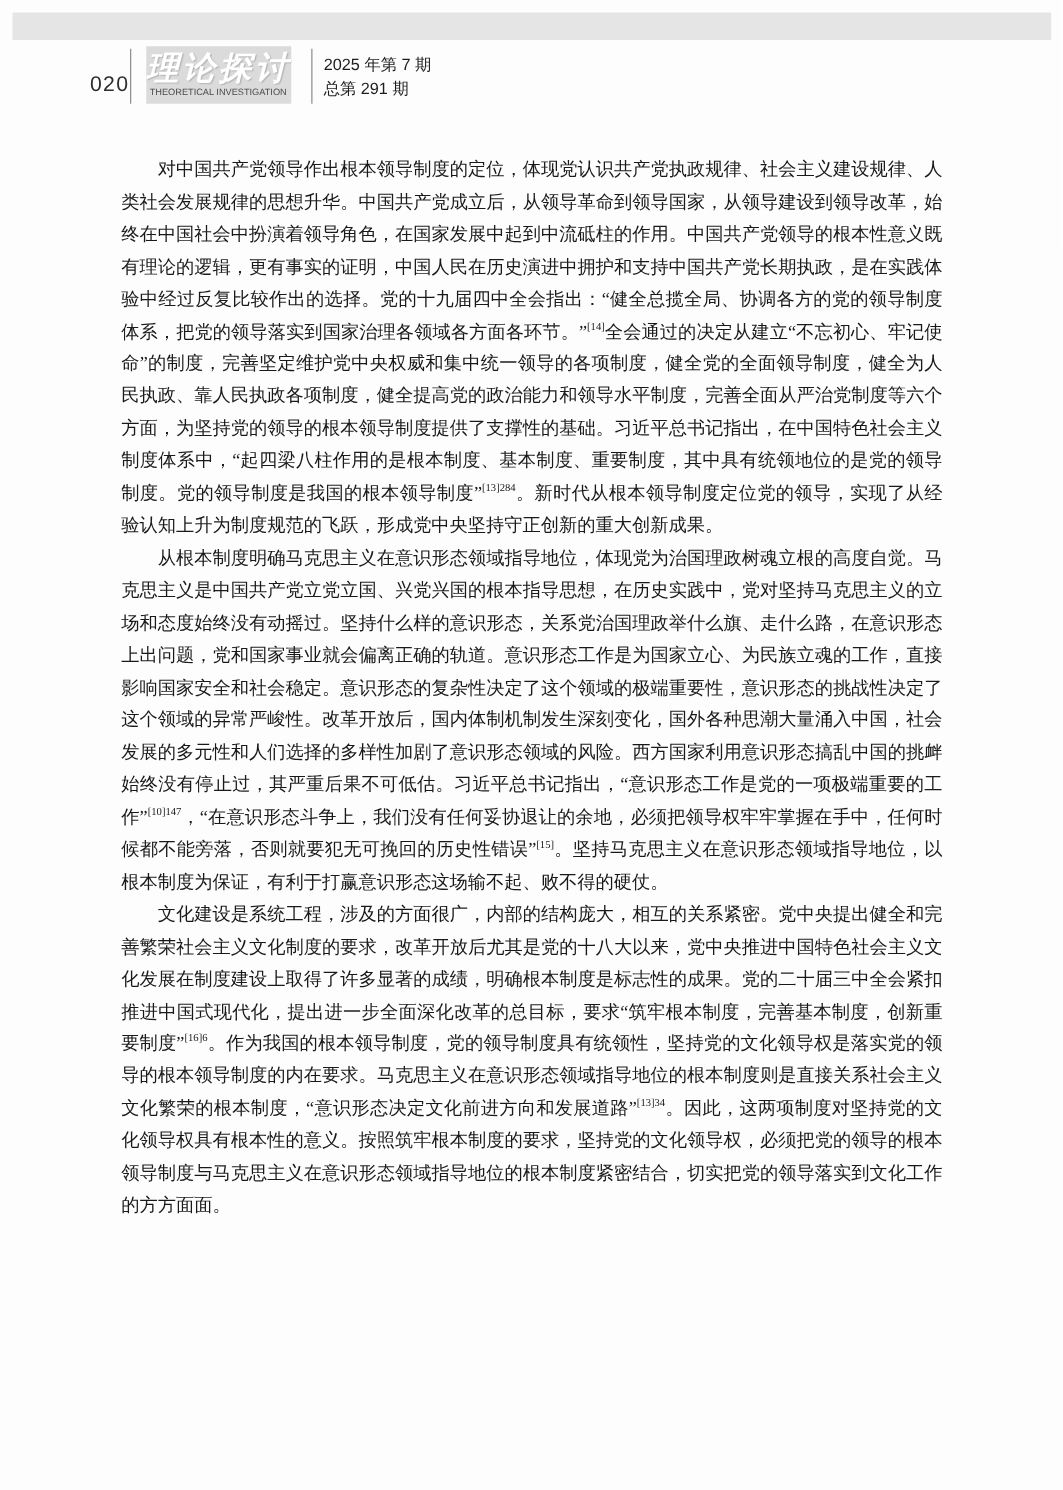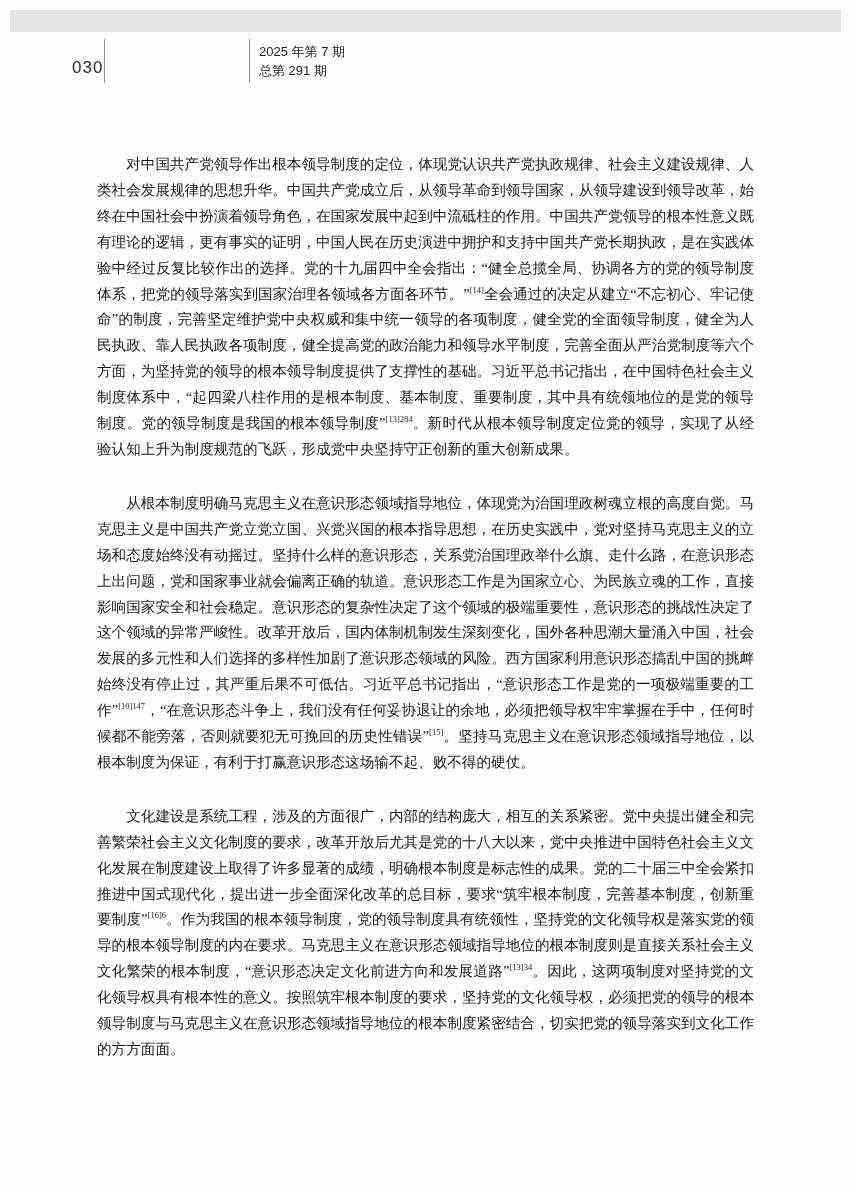--- a/index.html
+++ b/index.html
@@ -65,39 +65,43 @@
     position:absolute; left:97px; top:124px;
     width:657px;
     font-family:"Liberation Serif","DejaVu Serif",serif;
     font-size:14.6px;
     line-height:25.9px;
     color:#191919;
     text-align:justify;
     text-justify:inter-ideograph;
   }
   .article p { margin:0; }
-  .article p.indent { text-indent:2em;margin-top:28px; }
+  .article p.indent { text-indent:2em; }
   sup.cite {
     font-size:8.5px;
     vertical-align:super;
     line-height:0;
     letter-spacing:0;
   }
 </style>
 </head>
 <body>
 
 <div class="page">
 
   <div class="band"></div>
 
-  <div class="pagenum">030</div>
+  <div class="pagenum">020</div>
 
   <div class="vline v1"></div>
 
+  <div class="logo">
+    <div class="logo-cn">理论探讨</div>
+    <div class="logo-en">THEORETICAL INVESTIGATION</div>
+  </div>
 
   <div class="vline v2"></div>
 
   <div class="issue">
     <div>2025 年第 7 期</div>
     <div>总第 291 期</div>
   </div>
 
   <div class="article">
       <p class="indent"><span>对中国共产党领导作出根本领导制度的定位，体现党认识共产党执政规律、社会主义建设规律、人类社会发展规律的思想升华。中国共产党成立后，从领导革命到领导国家，从领导建设到领导改革，始终在中国社会中扮演着领导角色，在国家发展中起到中流砥柱的作用。中国共产党领导的根本性意义既有理论的逻辑，更有事实的证明，中国人民在历史演进中拥护和支持中国共产党长期执政，是在实践体验中经过反复比较作出的选择。党的十九届四中全会指出：“健全总揽全局、协调各方的党的领导制度体系，把党的领导落实到国家治理各领域各方面各环节。”</span><sup class="cite">[14]</sup><span>全会通过的决定从建立“不忘初心、牢记使命”的制度，完善坚定维护党中央权威和集中统一领导的各项制度，健全党的全面领导制度，健全为人民执政、靠人民执政各项制度，健全提高党的政治能力和领导水平制度，完善全面从严治党制度等六个方面，为坚持党的领导的根本领导制度提供了支撑性的基础。习近平总书记指出，在中国特色社会主义制度体系中，“起四梁八柱作用的是根本制度、基本制度、重要制度，其中具有统领地位的是党的领导制度。党的领导制度是我国的根本领导制度”</span><sup class="cite">[13]284</sup><span>。新时代从根本领导制度定位党的领导，实现了从经验认知上升为制度规范的飞跃，形成党中央坚持守正创新的重大创新成果。</span></p>

